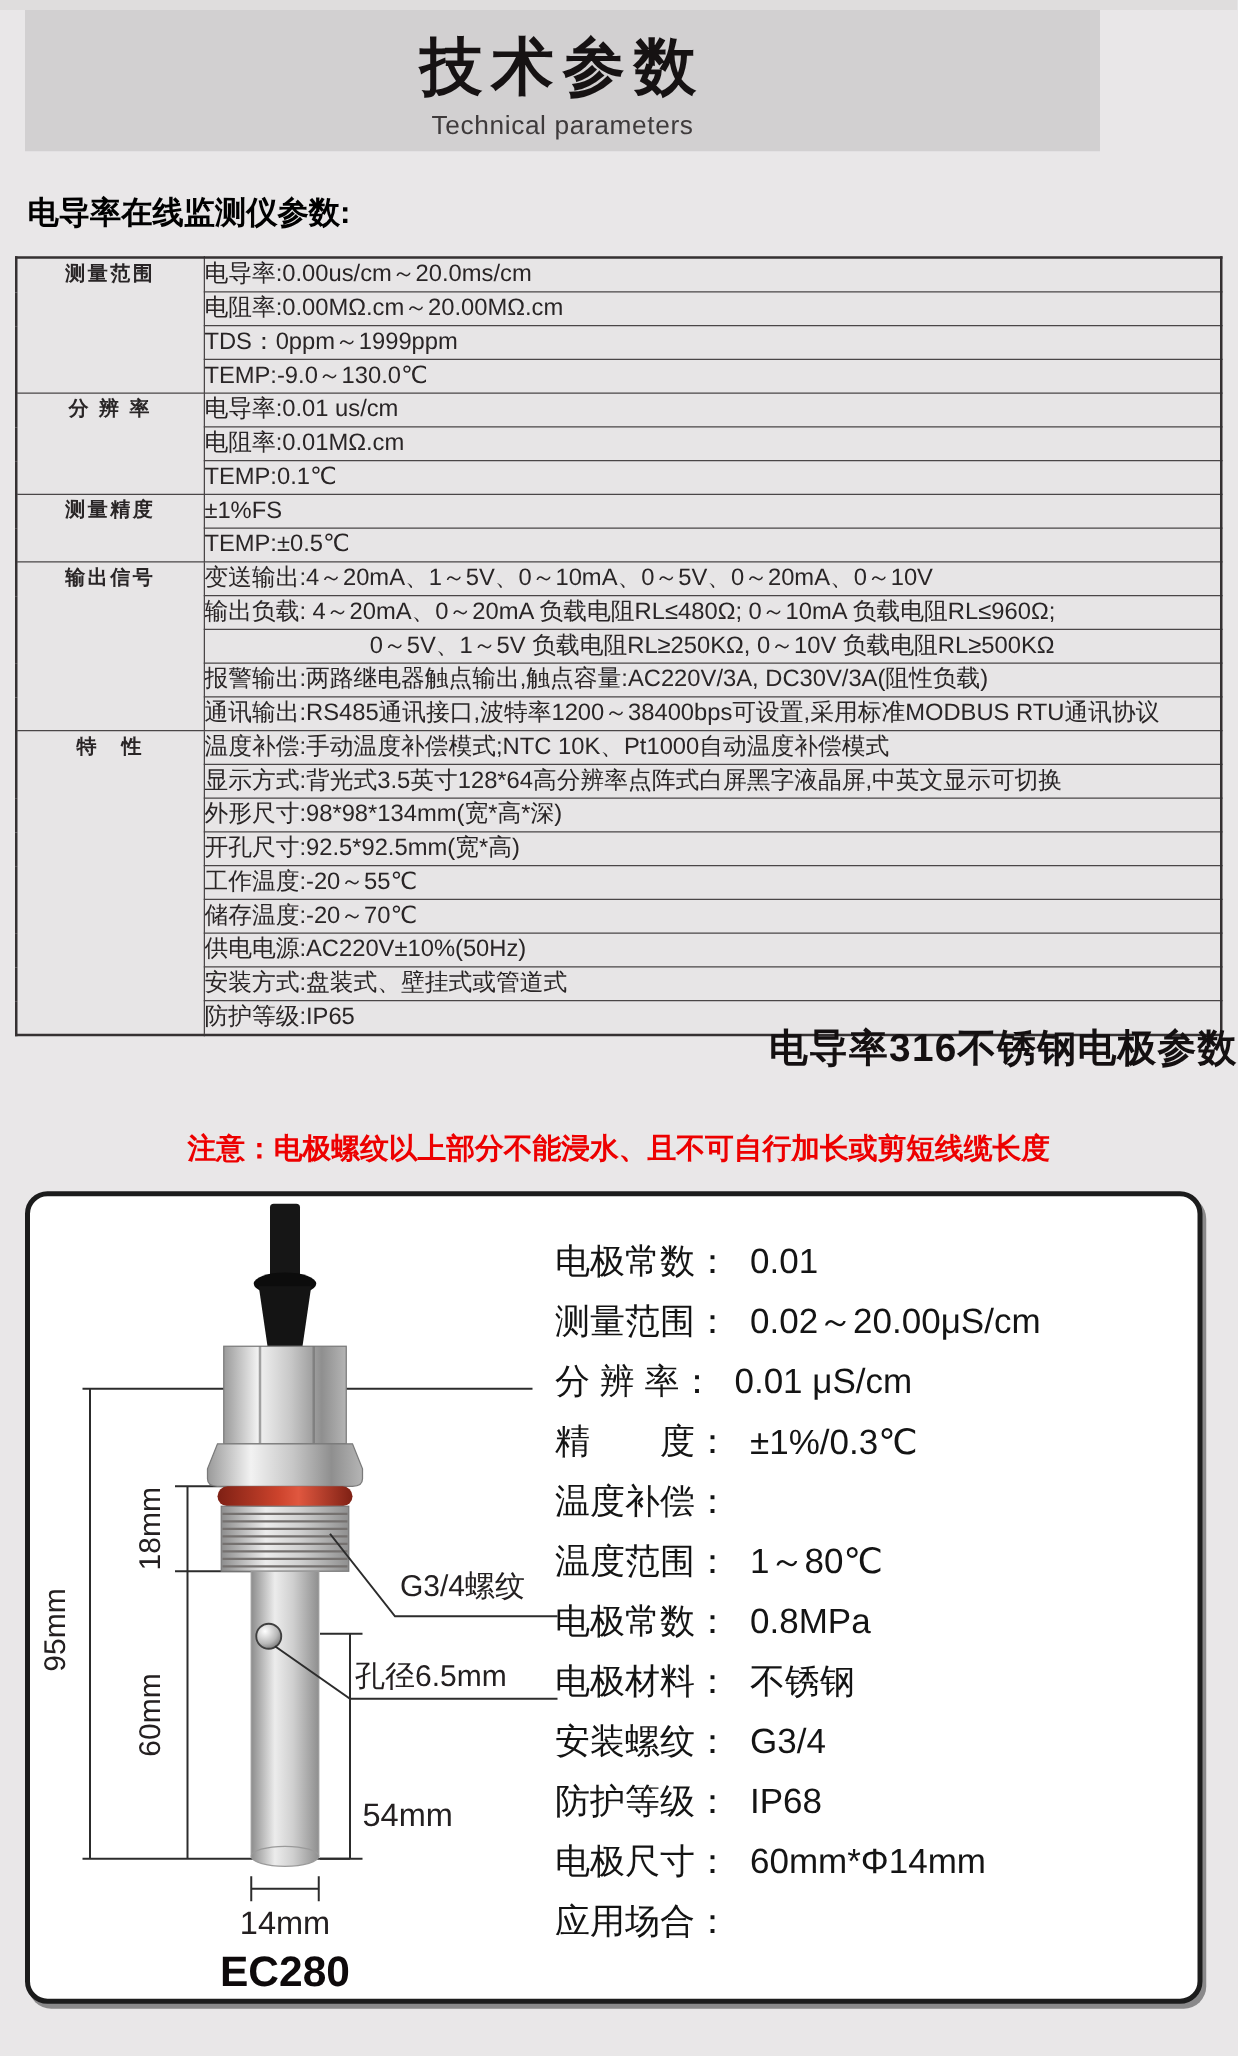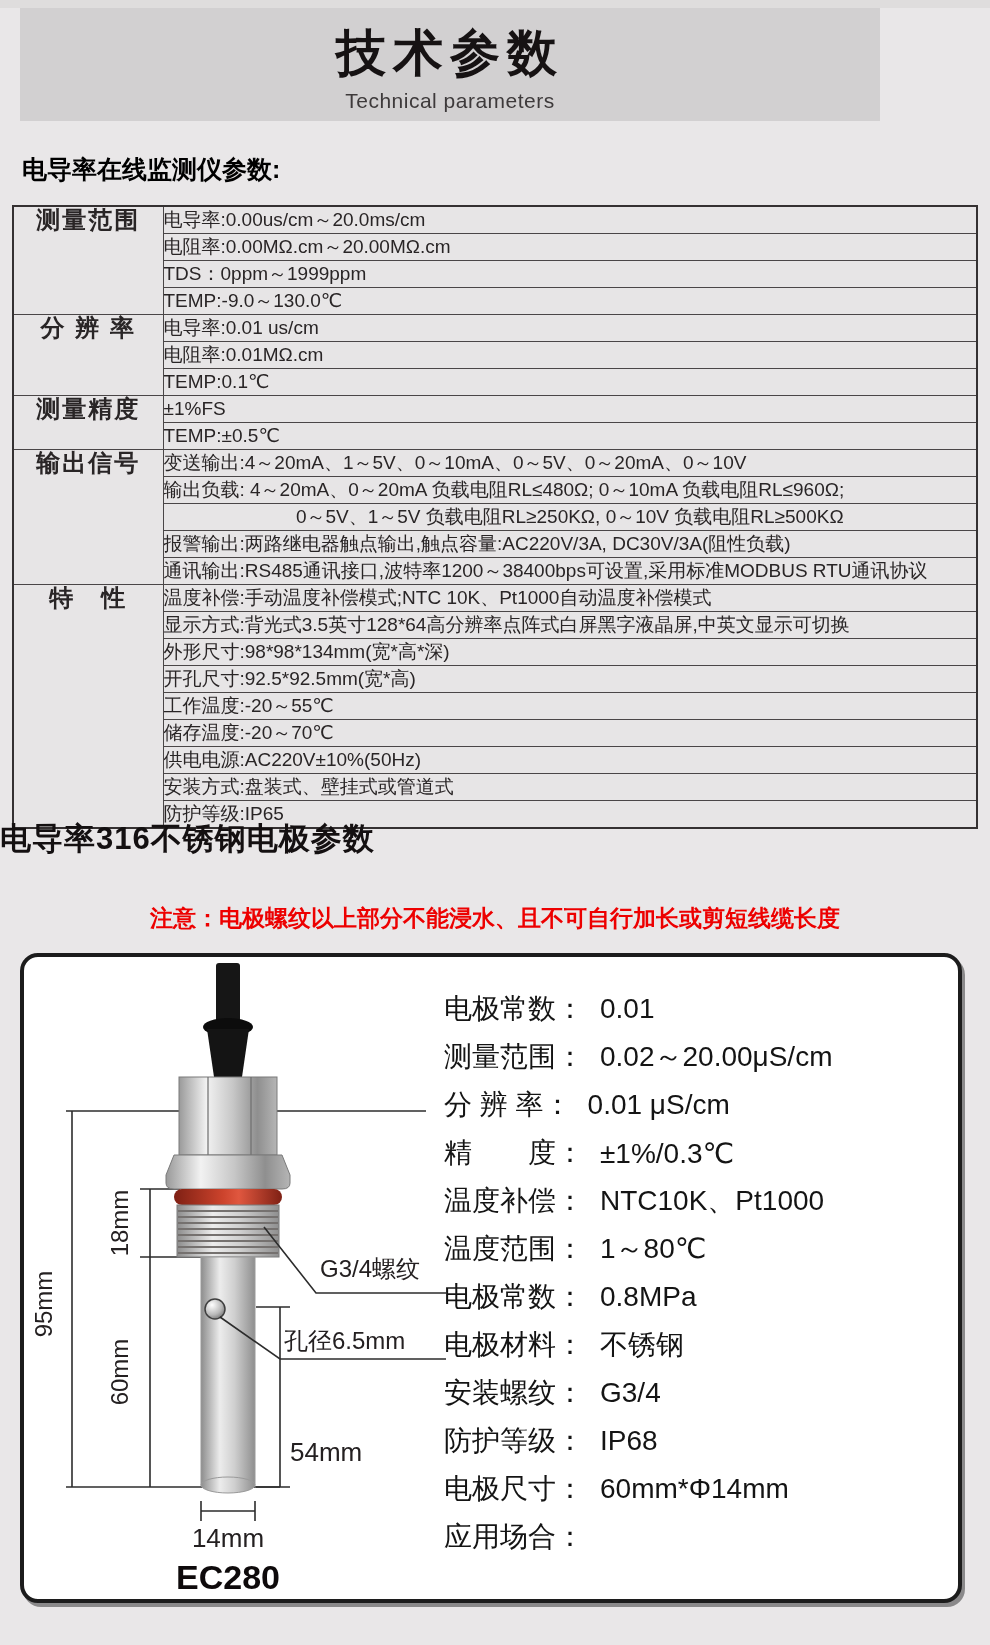--- a/index.html
+++ b/index.html
@@ -16,25 +16,25 @@
 
   .sec1-heading { position:absolute; left:22px; top:153px; font-size:25px; font-weight:bold; color:#000000; }
 
   table.spec-table {
     position:absolute; left:12px; top:205px; width:966px;
     border-collapse:collapse; table-layout:fixed;
     background:#e7e5e6; font-size:19px; font-weight:500; color:#292526;
     border:2px solid #353132;
   }
   table.spec-table td { border:1px solid #4a4647; height:26px; padding:0; line-height:26px; }
-  td.lbl { text-align:center; vertical-align:top; font-size:24px; letter-spacing:2px; font-weight:600; }
+  td.lbl { text-align:center; vertical-align:top; font-size:16px; letter-spacing:2px; font-weight:600; }
   td.val { padding-left:13px; white-space:nowrap; overflow:hidden;margin-left:32px; }
   td.val.center { text-align:center; padding-left:0; }
 
-  .sec2-heading { position:absolute; left:0; top:818px; width:990px; text-align:left; font-size:31px; font-weight:bold; color:#141011; letter-spacing:1px; }
+  .sec2-heading { position:absolute; left:0; top:818px; width:990px; text-align:right; font-size:31px; font-weight:bold; color:#141011; letter-spacing:1px; }
   .note { position:absolute; left:0; top:903px; width:990px; text-align:center; font-size:23px; font-weight:bold; }
 
   .card {
     position:absolute; left:20px; top:953px; width:934px; height:642px;
     background:#ffffff; border:4px solid #1c1c1c; border-radius:18px;
     box-shadow:3px 4px 0 rgba(60,60,60,0.55);
   }
   .diagram { position:absolute; left:4px; top:2px; }
   .params { position:absolute; left:420px; top:28px; width:505px; }
   .param-row { display:flex; height:48px; align-items:center; font-size:28px; font-weight:500; color:#141414; }
@@ -237,21 +237,20 @@
     <div class="param-row">
         <span class="param-label">分 辨 率：</span>
         <span class="param-value">0.01 μS/cm</span>
       </div>
     <div class="param-row">
         <span class="param-label">精　　度：</span>
         <span class="param-value">±1%/0.3℃</span>
       </div>
     <div class="param-row">
         <span class="param-label">温度补偿：</span>
-        <span class="param-value">NTC10K、Pt1000</span>
       </div>
     <div class="param-row">
         <span class="param-label">温度范围：</span>
         <span class="param-value">1～80℃</span>
       </div>
     <div class="param-row">
         <span class="param-label">电极常数：</span>
         <span class="param-value">0.8MPa</span>
       </div>
     <div class="param-row">

